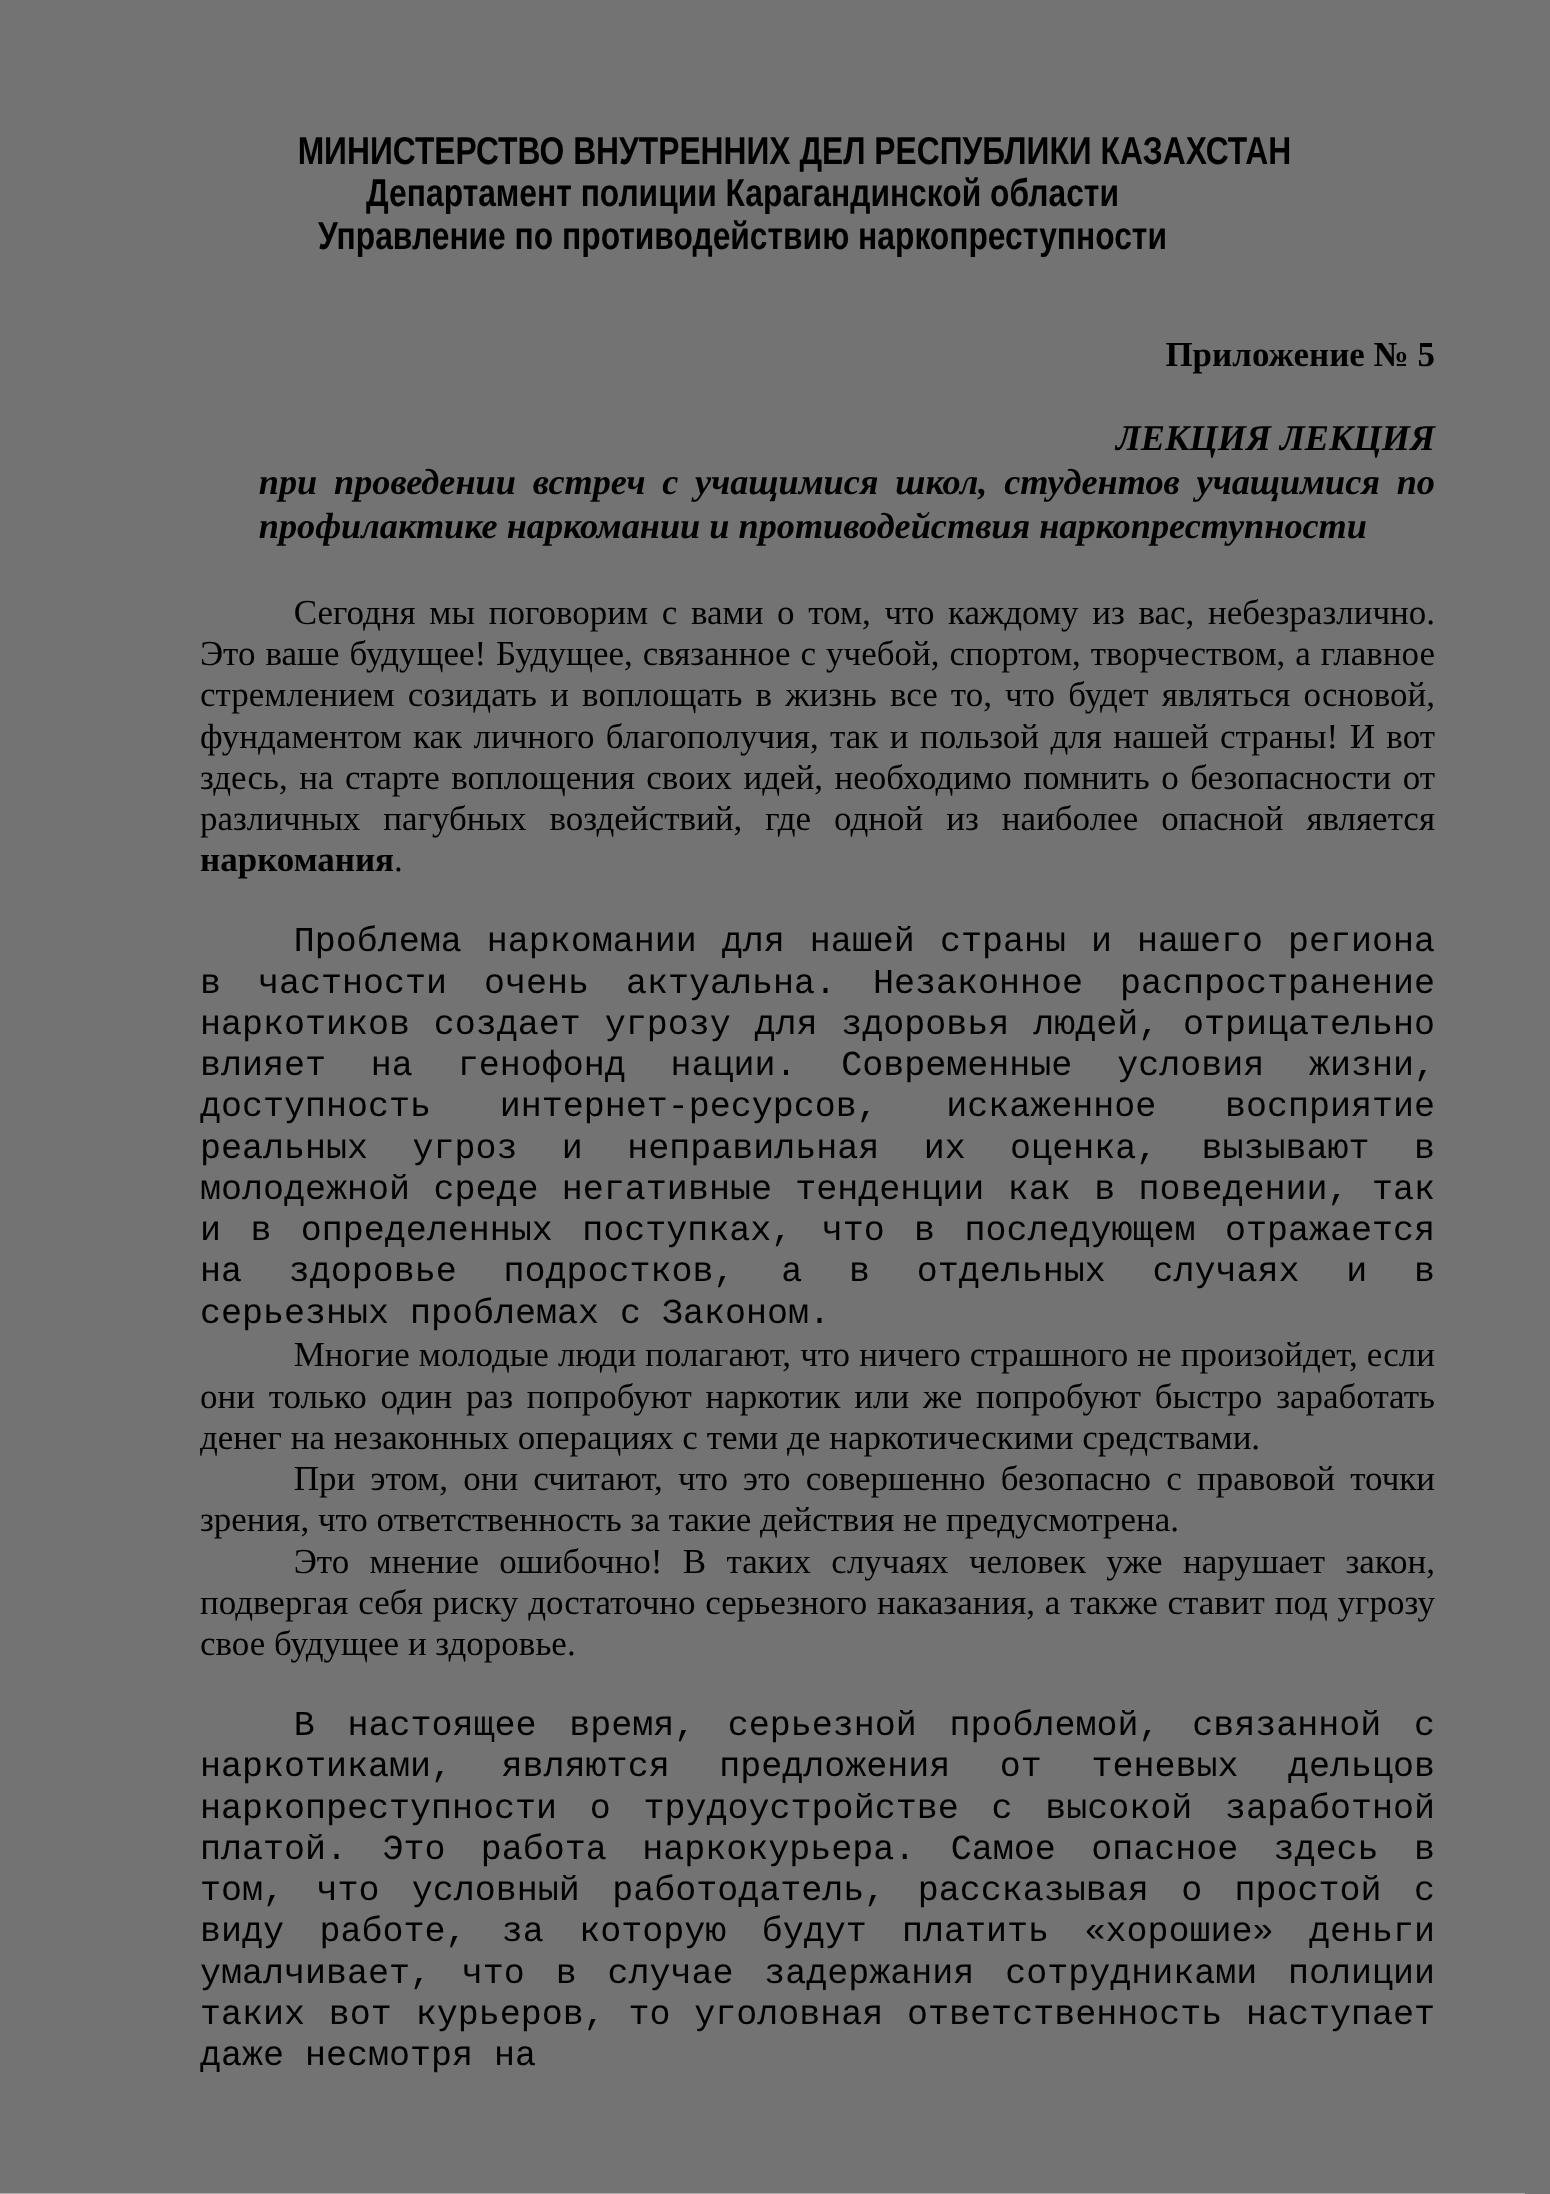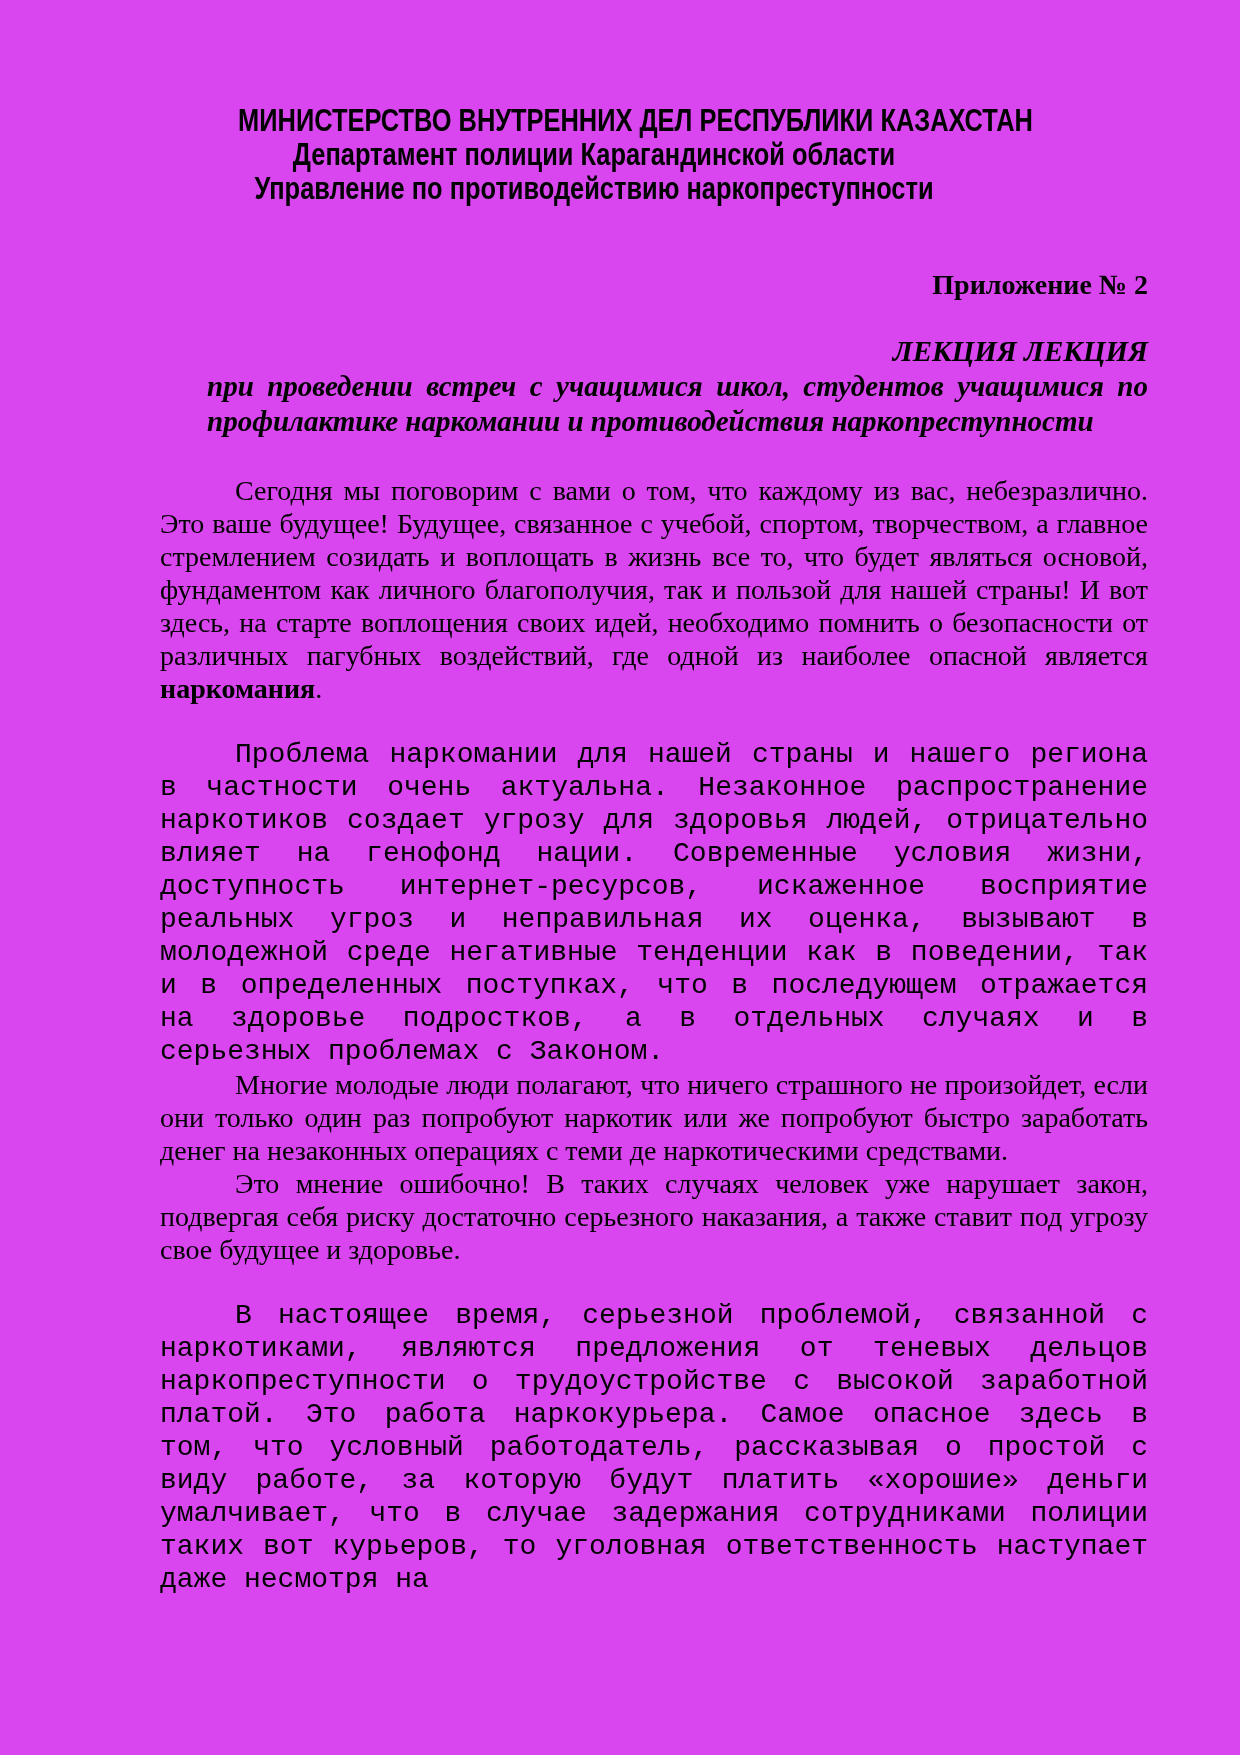--- a/index.html
+++ b/index.html
@@ -5,21 +5,21 @@
   html, body {
     margin: 0;
     padding: 0;
     background: #ffffff;
   }
   .page {
     position: relative;
     width: 1240px;
     height: 1755px;
     box-sizing: border-box;
-    background: #d946ef;
+    background: #737373;
     color: #000000;
     padding: 104px 92px 0 160px; 
     overflow: hidden;
   }
 
   
   .doc-header {
     margin-right: 120px;           
     text-align: center;
     font-family: "Liberation Sans", "DejaVu Sans", sans-serif;
@@ -84,34 +84,35 @@
 <body>
 
 <div class="page">
 
   <div class="doc-header">
     <div class="hline">МИНИСТЕРСТВО ВНУТРЕННИХ ДЕЛ РЕСПУБЛИКИ КАЗАХСТАН</div>
     <div class="hline">Департамент полиции Карагандинской области</div>
     <div class="hline">Управление по противодействию наркопреступности</div>
   </div>
 
-  <div class="serif annex">Приложение № 2</div>
+  <div class="serif annex">Приложение № 5</div>
 
   <div class="serif lecture-head">
     <div class="lecture-title">ЛЕКЦИЯ ЛЕКЦИЯ</div>
     <div class="lecture-subtitle">при проведении встреч с учащимися школ, студентов учащимися по профилактике наркомании и противодействия наркопреступности</div>
   </div>
 
   <div class="serif body-text">
 
     <p><span>Сегодня мы поговорим с вами о том, что каждому из вас, небезразлично. Это ваше будущее! Будущее, связанное с учебой, спортом, творчеством, а главное стремлением созидать и воплощать в жизнь все то, что будет являться основой, фундаментом как личного благополучия, так и пользой для нашей страны! И вот здесь, на старте воплощения своих идей, необходимо помнить о безопасности от различных пагубных воздействий, где одной из наиболее опасной является </span><span class="bold-word">наркомания</span><span>.</span></p>
 
     <p class="gap-before">Проблема наркомании для нашей страны и нашего региона в частности очень актуальна. Незаконное распространение наркотиков создает угрозу для здоровья людей, отрицательно влияет на генофонд нации. Современные условия жизни, доступность интернет-ресурсов, искаженное восприятие реальных угроз и неправильная их оценка, вызывают в молодежной среде негативные тенденции как в поведении, так и в определенных поступках, что в последующем отражается на здоровье подростков, а в отдельных случаях и в серьезных проблемах с Законом.</p>
 
     <p>Многие молодые люди полагают, что ничего страшного не произойдет, если они только один раз попробуют наркотик или же попробуют быстро заработать денег на незаконных операциях с теми де наркотическими средствами.</p>
 
+    <p>При этом, они считают, что это совершенно безопасно с правовой точки зрения, что ответственность за такие действия не предусмотрена.</p>
 
     <p>Это мнение ошибочно! В таких случаях человек уже нарушает закон, подвергая себя риску достаточно серьезного наказания, а также ставит под угрозу свое будущее и здоровье.</p>
 
     <p class="gap-before">В настоящее время, серьезной проблемой, связанной с наркотиками, являются предложения от теневых дельцов наркопреступности о трудоустройстве с высокой заработной платой. Это работа наркокурьера. Самое опасное здесь в том, что условный работодатель, рассказывая о простой с виду работе, за которую будут платить «хорошие» деньги умалчивает, что в случае задержания сотрудниками полиции таких вот курьеров, то уголовная ответственность наступает даже несмотря на</p>
   </div>
 
 </div>
 
 </body></html>

